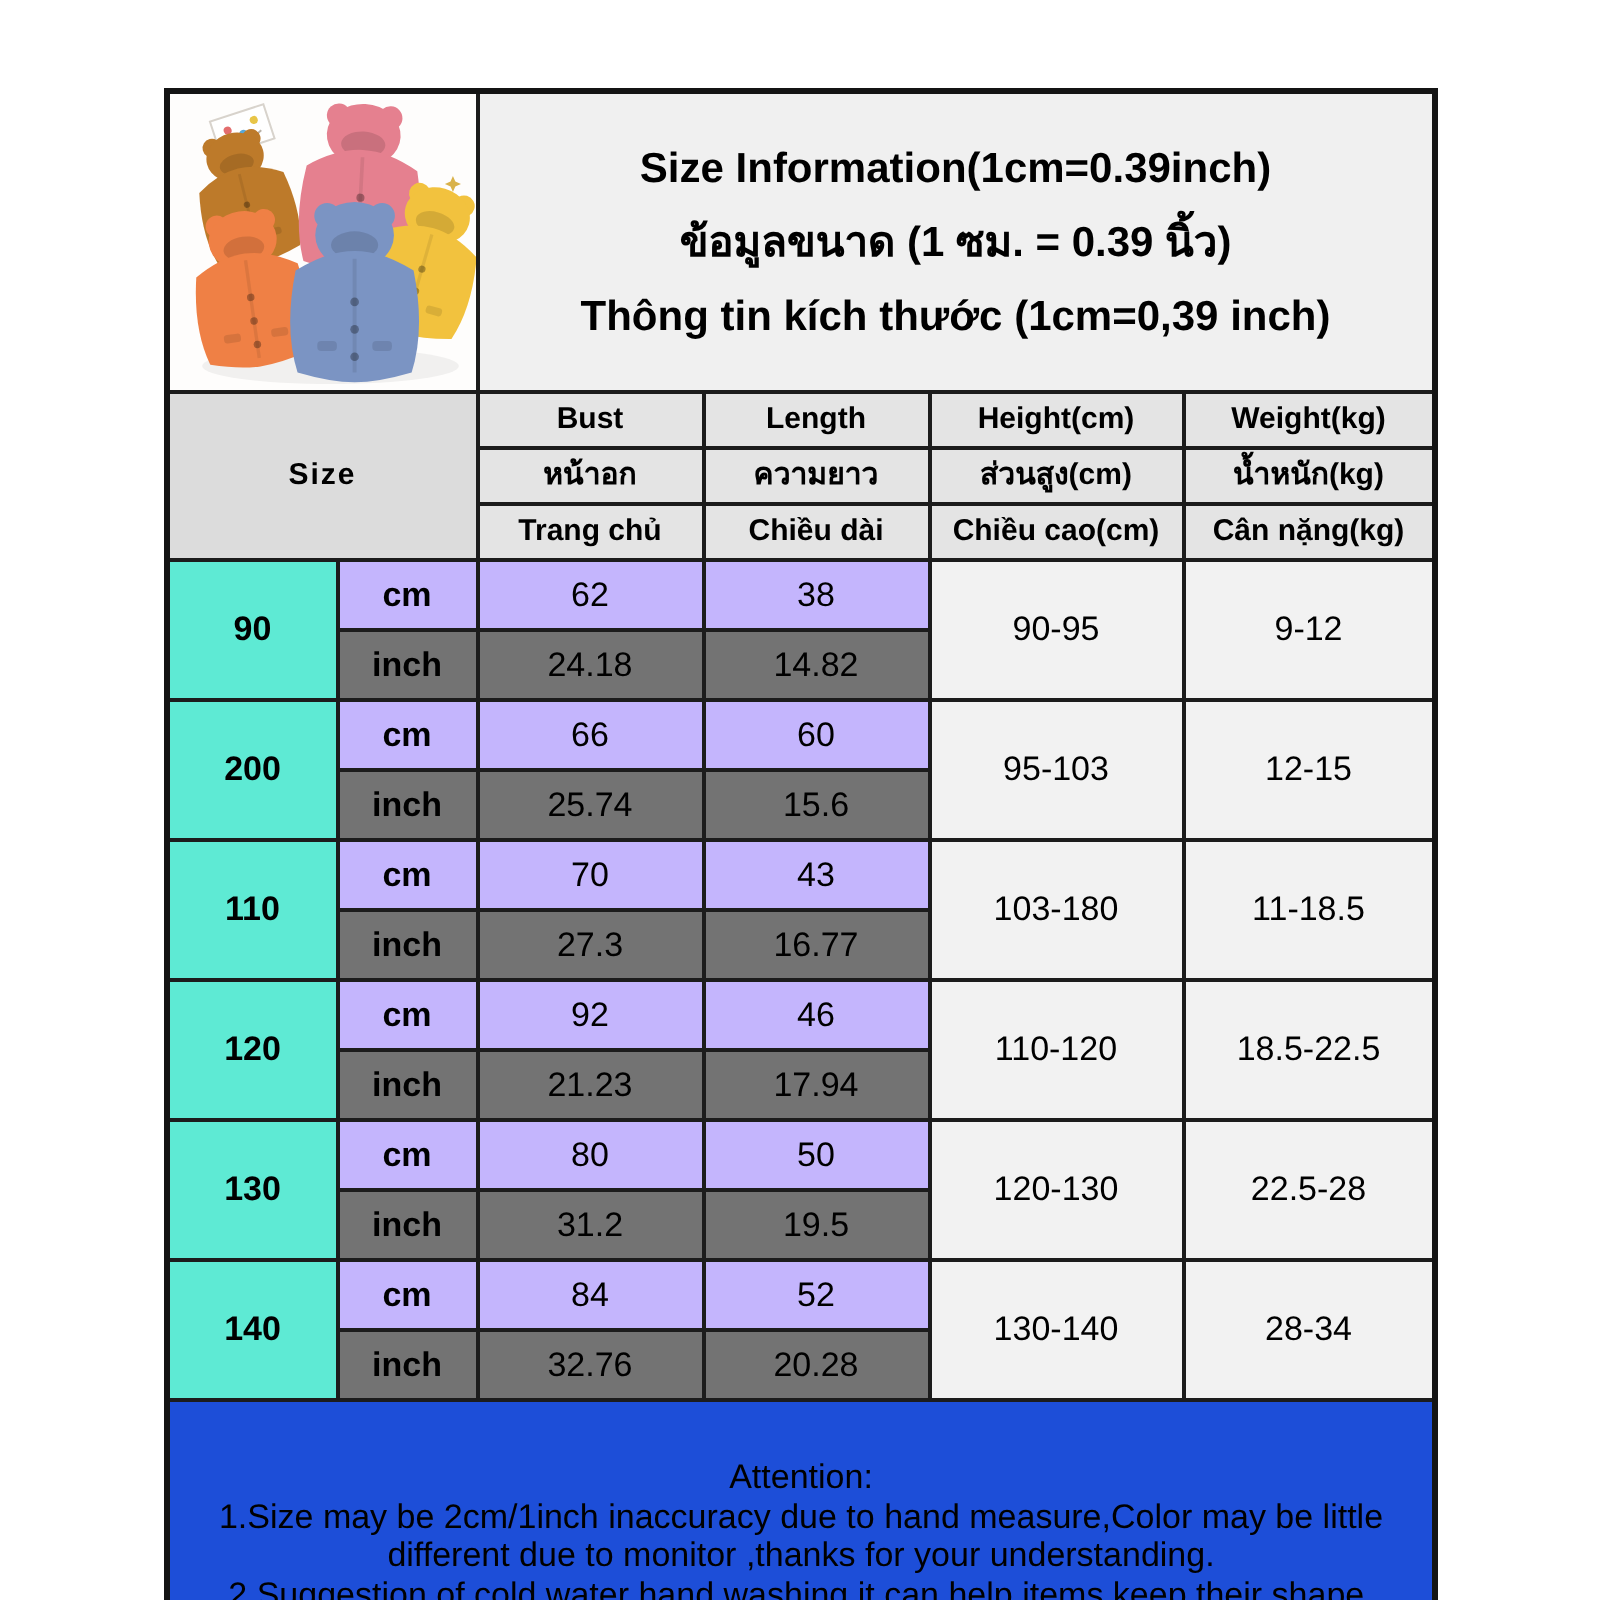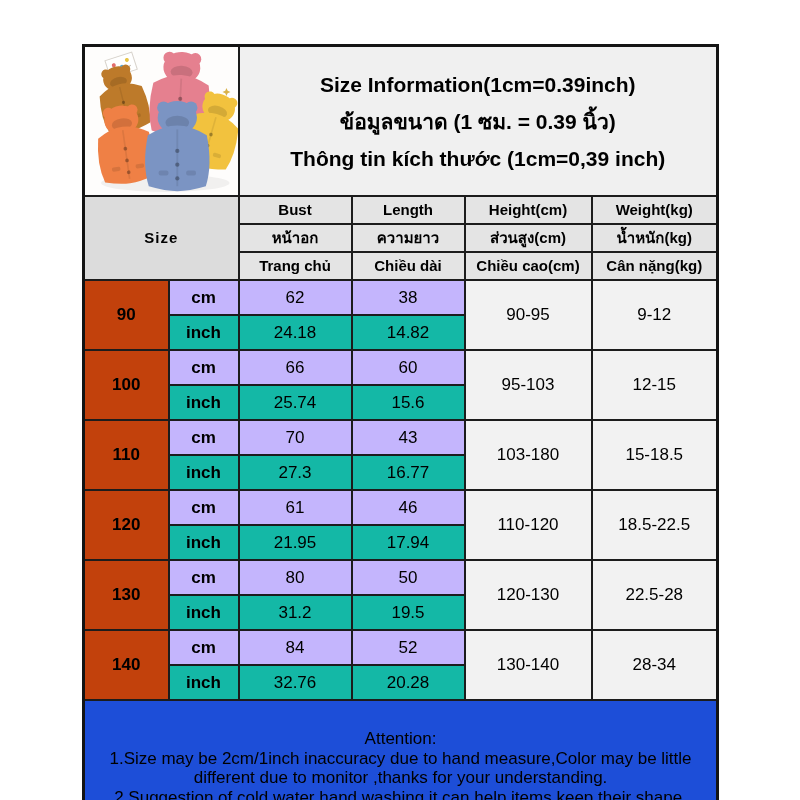--- a/index.html
+++ b/index.html
@@ -42,24 +42,24 @@
   tr.head-row { height: 28px; }
   tr.head-row td { background: #e4e4e4; font-weight: bold; font-size: 15px; }
   td.size-head {
     background: #dcdcdc !important;
     font-size: 39px; font-weight: bold;
     letter-spacing: 1px;
   }
 
   
   tr.data-row { height: 35px; }
-  td.c-size { background: #c2410c; font-weight: bold; }
+  td.c-size { background: #5eead4; font-weight: bold; }
   td.c-unit { font-weight: bold; }
   .u-cm   { background: #c4b5fd; }
-  .u-inch { background: #14b8a6; }
+  .u-inch { background: #737373; }
   td.c-merge { background: #f2f2f2; }
 
   
   tr.attention-row { height: 137px; }
   td.attention-cell {
     background: #1d4ed8;
     text-align: left;
     vertical-align: top;
     padding: 2px 6px 0 5px;
     font-size: 17px;
@@ -154,56 +154,56 @@
           <td class="u-cm">38</td>
           <td class="c-merge" rowspan="2">90-95</td>
           <td class="c-merge" rowspan="2">9-12</td>
         </tr>
         <tr class="data-row">
           <td class="c-unit u-inch">inch</td>
           <td class="u-inch">24.18</td>
           <td class="u-inch">14.82</td>
         </tr>
         <tr class="data-row">
-          <td class="c-size" rowspan="2">100</td>
+          <td class="c-size" rowspan="2">200</td>
           <td class="c-unit u-cm">cm</td>
           <td class="u-cm">66</td>
           <td class="u-cm">60</td>
           <td class="c-merge" rowspan="2">95-103</td>
           <td class="c-merge" rowspan="2">12-15</td>
         </tr>
         <tr class="data-row">
           <td class="c-unit u-inch">inch</td>
           <td class="u-inch">25.74</td>
           <td class="u-inch">15.6</td>
         </tr>
         <tr class="data-row">
           <td class="c-size" rowspan="2">110</td>
           <td class="c-unit u-cm">cm</td>
           <td class="u-cm">70</td>
           <td class="u-cm">43</td>
           <td class="c-merge" rowspan="2">103-180</td>
-          <td class="c-merge" rowspan="2">15-18.5</td>
+          <td class="c-merge" rowspan="2">11-18.5</td>
         </tr>
         <tr class="data-row">
           <td class="c-unit u-inch">inch</td>
           <td class="u-inch">27.3</td>
           <td class="u-inch">16.77</td>
         </tr>
         <tr class="data-row">
           <td class="c-size" rowspan="2">120</td>
           <td class="c-unit u-cm">cm</td>
-          <td class="u-cm">61</td>
+          <td class="u-cm">92</td>
           <td class="u-cm">46</td>
           <td class="c-merge" rowspan="2">110-120</td>
           <td class="c-merge" rowspan="2">18.5-22.5</td>
         </tr>
         <tr class="data-row">
           <td class="c-unit u-inch">inch</td>
-          <td class="u-inch">21.95</td>
+          <td class="u-inch">21.23</td>
           <td class="u-inch">17.94</td>
         </tr>
         <tr class="data-row">
           <td class="c-size" rowspan="2">130</td>
           <td class="c-unit u-cm">cm</td>
           <td class="u-cm">80</td>
           <td class="u-cm">50</td>
           <td class="c-merge" rowspan="2">120-130</td>
           <td class="c-merge" rowspan="2">22.5-28</td>
         </tr>

